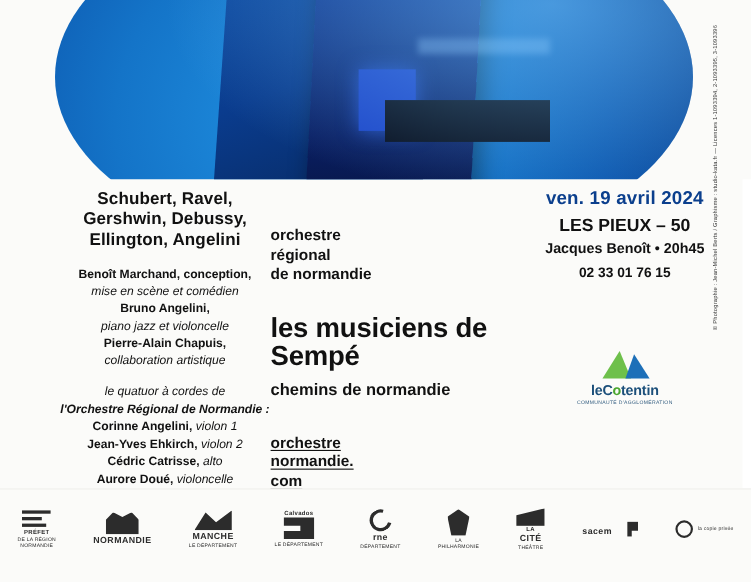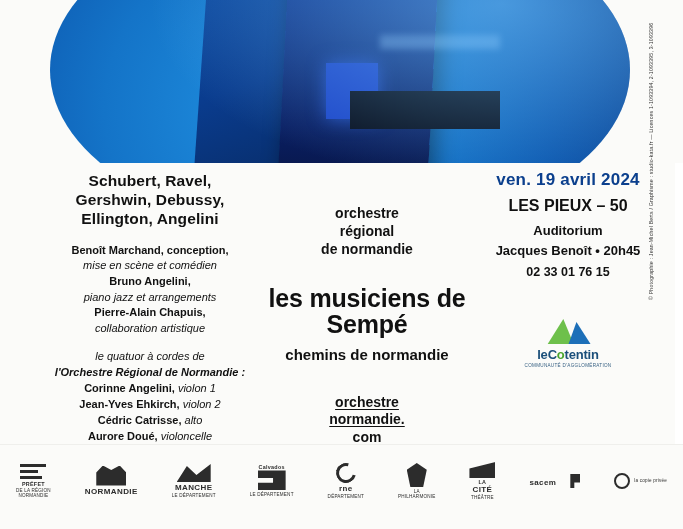--- a/index.html
+++ b/index.html
@@ -133,24 +133,23 @@
   .partner {
     margin-top: 16px;
     font-size: 10.5px;
     font-style: italic;
     line-height: 1.4;
   }
 
   
   .col-center {
     position: absolute;
-    left: 258px;
+    left: 246px;
     top: 204px;
     width: 218px;
-    text-align: center;
   }
   .orchestre-top {
     font-weight: bold;
     font-size: 14px;
     line-height: 1.3;
     color: #111;
   }
   .title-main {
     margin-top: 26px;
     font-weight: bold;
@@ -401,21 +400,21 @@
     <div class="composers">
       <div>Schubert, Ravel,</div>
       <div>Gershwin, Debussy,</div>
       <div>Ellington, Angelini</div>
     </div>
 
     <div class="credits">
       <div class="b">Benoît Marchand, conception,</div>
       <div class="i">mise en scène et comédien</div>
       <div class="b">Bruno Angelini,</div>
-      <div class="i">piano jazz et arrangements</div>
+      <div class="i">piano jazz et violoncelle</div>
       <div class="b">Pierre-Alain Chapuis,</div>
       <div class="i">collaboration artistique</div>
     </div>
 
     <div class="quatuor">
       <div class="lead">le quatuor à cordes de</div>
       <div class="ens">l'Orchestre Régional de Normandie :</div>
       <div>
         <span class="nm">Corinne Angelini,</span>
         <span class="inst">violon 1</span>
@@ -457,21 +456,20 @@
     <div class="weburl">
       <div>orchestre</div>
       <div>normandie.</div>
       <div>com</div>
     </div>
   </div>
 
   <div class="col-right">
     <div class="date-line">ven. 19 avril 2024</div>
     <div class="venue1">LES PIEUX – 50</div>
-    <div class="venue2">Auditorium</div>
     <div class="venue3">Jacques Benoît • 20h45</div>
     <div class="resa-phone">02 33 01 76 15</div>
   </div>
 
   <div class="cotentin">
     <div class="cot-mark">
       <div class="cot-g"></div>
       <div class="cot-b"></div>
     </div>
     <div class="cot-name">

